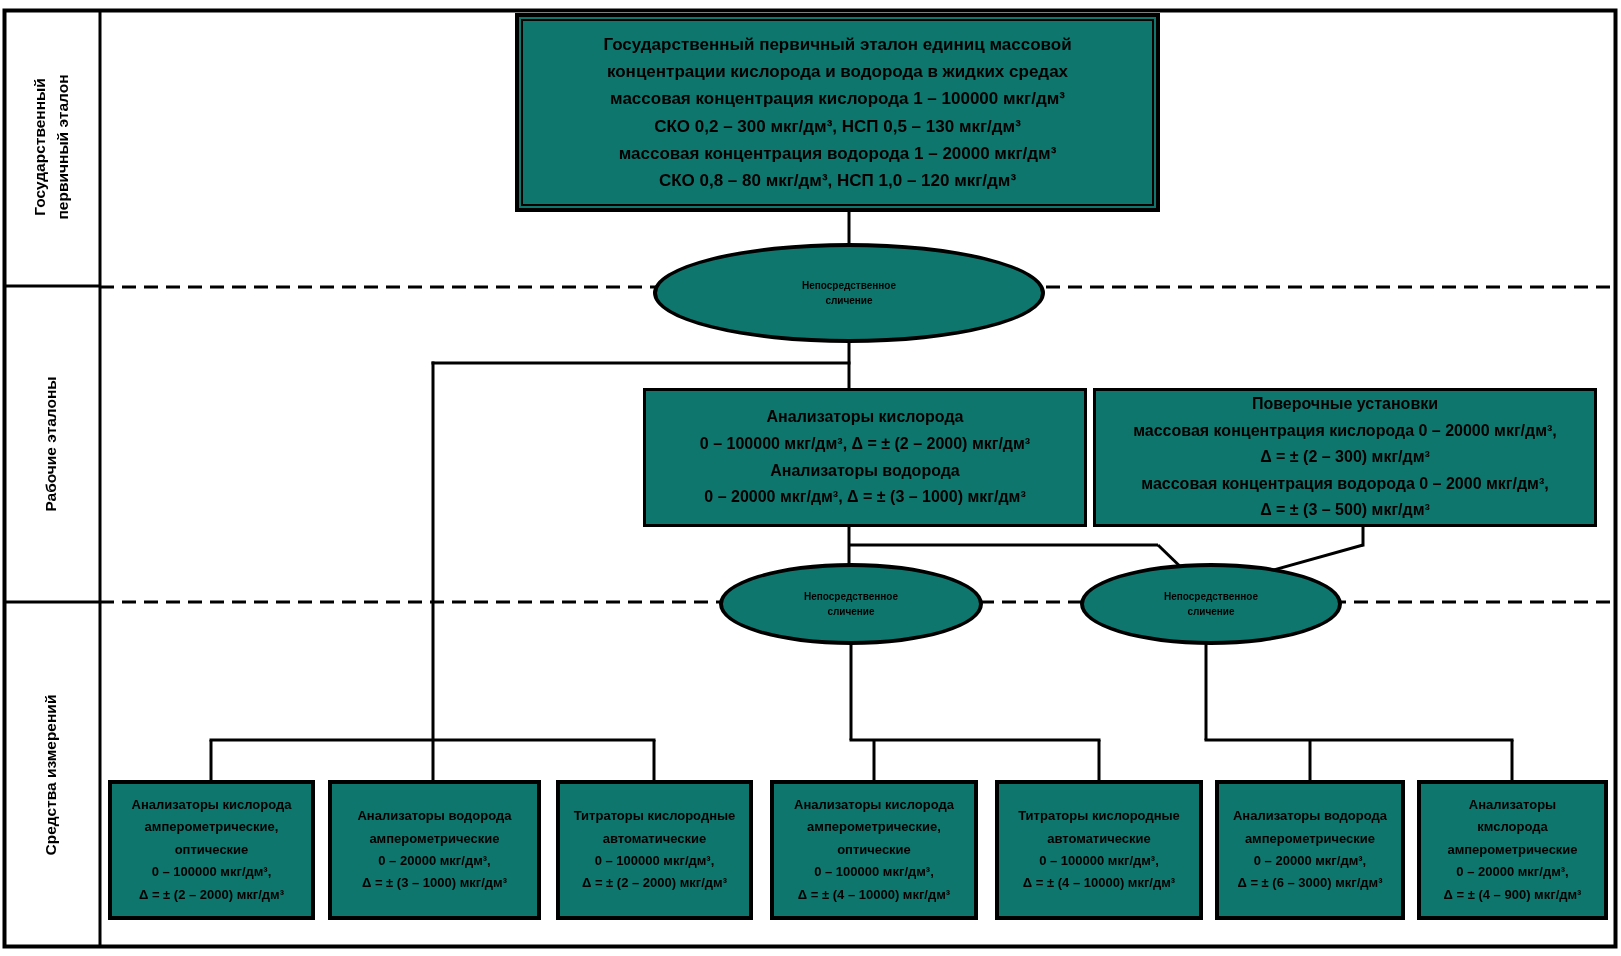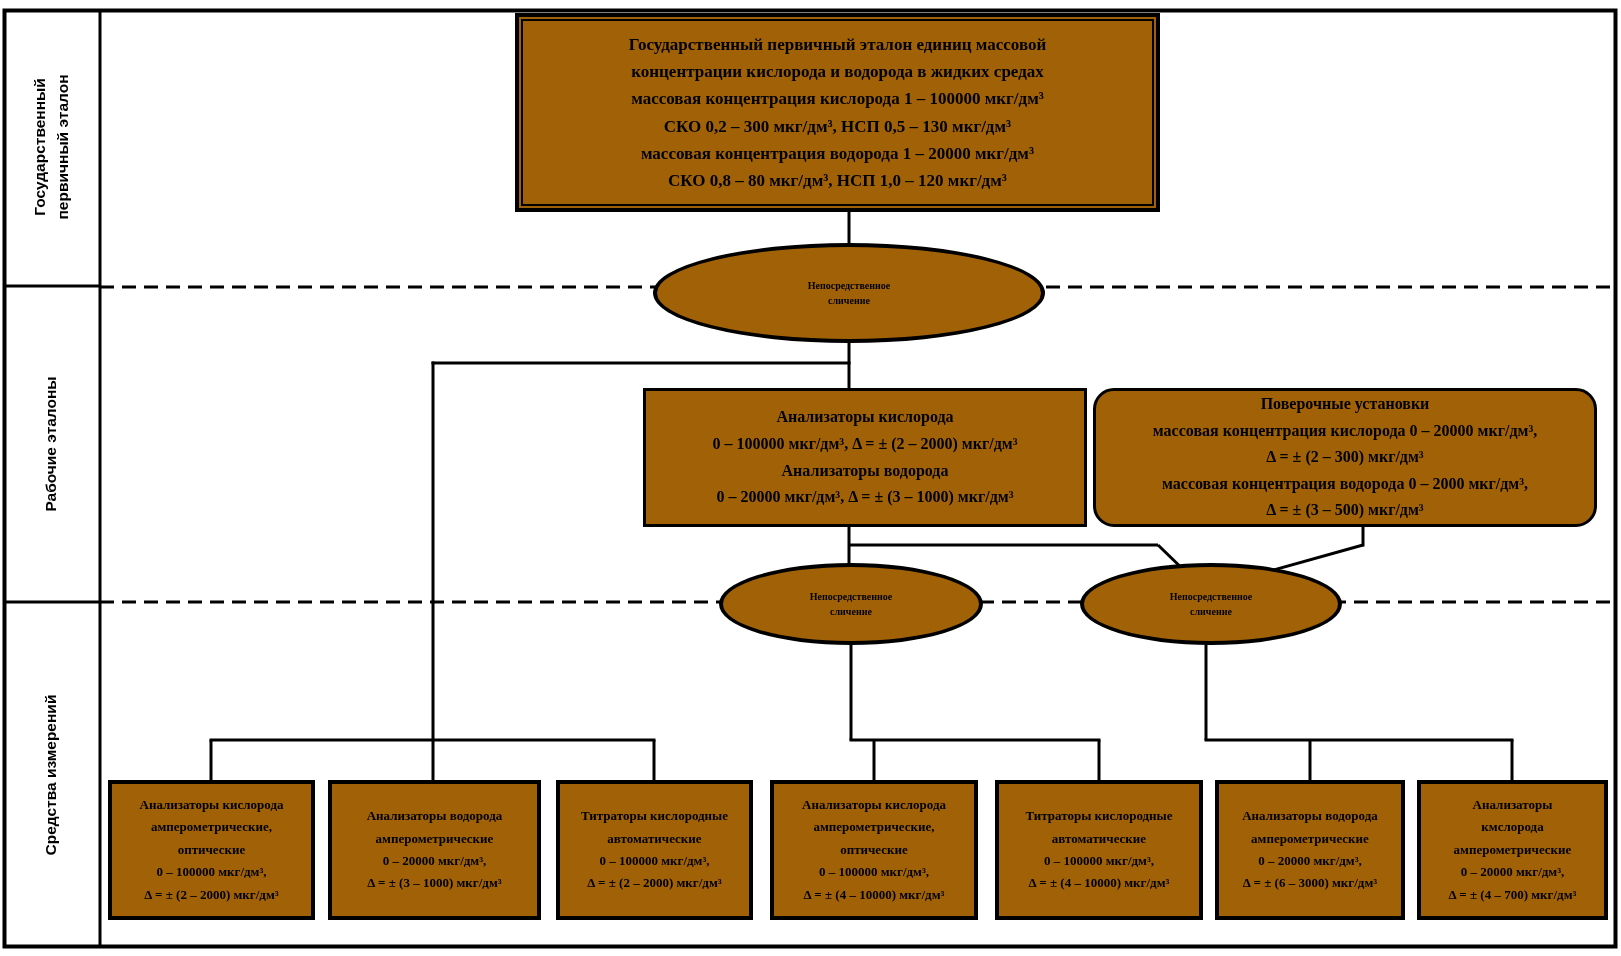--- a/index.html
+++ b/index.html
@@ -10,27 +10,26 @@
     background: #ffffff;
     font-family: "Liberation Sans", sans-serif;
     font-weight: bold;
     color: #000000;
     overflow: hidden;
   }
   svg.lines { position: absolute; left: 0; top: 0; }
   .node {
     position: absolute;
     box-sizing: border-box;
-    background: #a16207;
+    background: #0f766e;
     display: flex;
     align-items: center;
     justify-content: center;
     text-align: center;
     white-space: pre-line;
-    font-family: Liberation Serif, serif;
   }
   .box          { border: 3px solid #000; }
   .box-primary  { border: 4px solid #000; padding: 0; }
   .box-primary-inner {
     position: absolute; inset: 2px;
     border: 2px solid #000;
     display: flex; align-items: center; justify-content: center;
     text-align: center; white-space: pre-line;
     font-size: 17px; line-height: 1.6;
   }
@@ -123,21 +122,21 @@
 массовая концентрация кислорода 1 – 100000 мкг/дм³
 СКО 0,2 – 300 мкг/дм³, НСП 0,5 – 130 мкг/дм³
 массовая концентрация водорода 1 – 20000 мкг/дм³
 СКО 0,8 – 80 мкг/дм³, НСП 1,0 – 120 мкг/дм³</div>
   </div>
 
   <div class="node box box-working" style="left:643px; top:388px; width:444px; height:139px;">Анализаторы кислорода
 0 – 100000 мкг/дм³, Δ = ± (2 – 2000) мкг/дм³
 Анализаторы водорода
 0 – 20000 мкг/дм³, Δ = ± (3 – 1000) мкг/дм³</div>
-  <div class="node box box-working" style="left:1093px; top:388px; width:504px; height:139px;border-radius:21px;">Поверочные установки
+  <div class="node box box-working" style="left:1093px; top:388px; width:504px; height:139px;">Поверочные установки
 массовая концентрация кислорода 0 – 20000 мкг/дм³,
 Δ = ± (2 – 300) мкг/дм³
 массовая концентрация водорода 0 – 2000 мкг/дм³,
 Δ = ± (3 – 500) мкг/дм³</div>
 
   <div class="node box box-instrument" style="left:108px;  top:780px; width:207px; height:140px;">Анализаторы кислорода
 амперометрические,
 оптические
 0 – 100000 мкг/дм³,
 Δ = ± (2 – 2000) мкг/дм³</div>
@@ -159,15 +158,15 @@
 0 – 100000 мкг/дм³,
 Δ = ± (4 – 10000) мкг/дм³</div>
   <div class="node box box-instrument" style="left:1215px; top:780px; width:190px; height:140px;">Анализаторы водорода
 амперометрические
 0 – 20000 мкг/дм³,
 Δ = ± (6 – 3000) мкг/дм³</div>
   <div class="node box box-instrument" style="left:1417px; top:780px; width:191px; height:140px;">Анализаторы
 кмслорода
 амперометрические
 0 – 20000 мкг/дм³,
-Δ = ± (4 – 700) мкг/дм³</div>
+Δ = ± (4 – 900) мкг/дм³</div>
 
 </div>
 
 </body></html>

